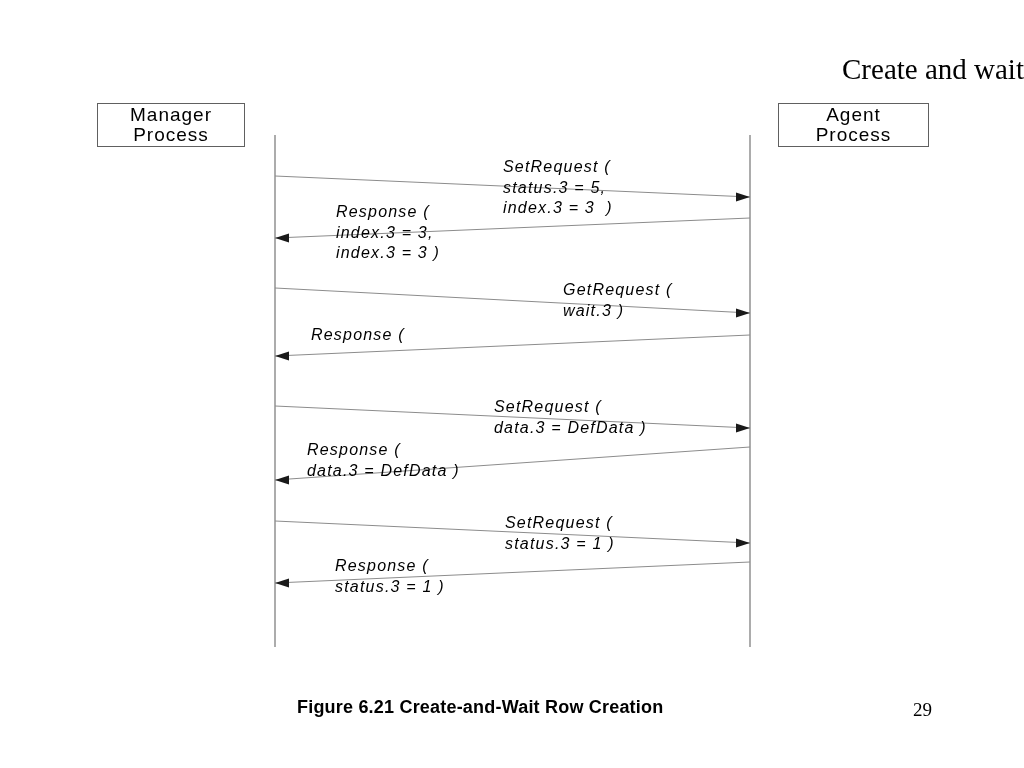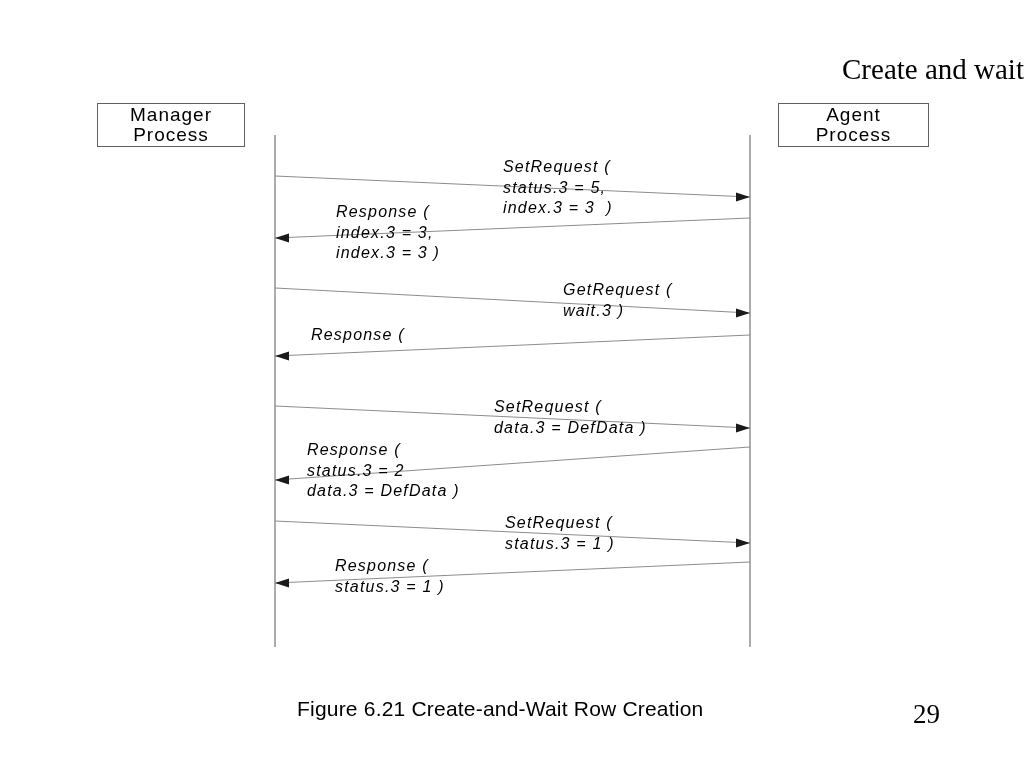--- a/index.html
+++ b/index.html
@@ -22,25 +22,25 @@
   .actor-box.manager{left:97px;top:103px;width:148px;height:44px;}
   .actor-box.agent{left:778px;top:103px;width:151px;height:44px;}
   svg.diagram{position:absolute;left:0;top:0;width:1024px;height:768px;}
   .msg{
     position:absolute;font-size:16px;line-height:20.5px;letter-spacing:1.2px;
     white-space:pre;
     font-style:italic;
   }
   .caption{
     position:absolute;left:297px;top:697px;
-    font-size:21px;font-weight:normal;letter-spacing:0.2px;text-align:right;
+    font-size:18px;font-weight:bold;letter-spacing:0.2px;text-align:right;
   }
   .page-number{
     position:absolute;left:913px;top:699px;
-    font-family:"Liberation Serif",serif;font-size:27px;
+    font-family:"Liberation Serif",serif;font-size:19px;
   }
 </style>
 </head>
 <body>
 
 <div class="slide">
 
   <div class="title">Create and wait</div>
 
   <div class="actor-box manager">
@@ -72,20 +72,20 @@
       <polygon points="750,543 736,538.5 736,547.5" fill="#1a1a1a"></polygon>
       <line x1="750" y1="562" x2="275" y2="583" stroke="#8c8c8c" stroke-width="1"></line>
       <polygon points="275,583 289,578.5 289,587.5" fill="#1a1a1a"></polygon>
     </svg>
 
   <div class="msg" style="left: 503px; top: 157px;"><div>SetRequest (</div><div>status.3 = 5,</div><div>index.3 = 3  )</div></div>
   <div class="msg" style="left: 336px; top: 202px;"><div>Response (</div><div>index.3 = 3,</div><div>index.3 = 3 )</div></div>
   <div class="msg" style="left: 519px; top: 280px; margin-left: 44px;"><div>GetRequest (</div><div>wait.3 )</div></div>
   <div class="msg" style="left: 311px; top: 325px;"><div>Response (</div></div>
   <div class="msg" style="left: 494px; top: 397px;"><div>SetRequest (</div><div>data.3 = DefData )</div></div>
-  <div class="msg" style="left: 307px; top: 440px;"><div>Response (</div><div>status.3 = 2</div><div>data.3 = DefData )</div></div>
+  <div class="msg" style="left: 307px; top: 440px;"><div>Response (</div><div>data.3 = DefData )</div></div>
   <div class="msg" style="left: 505px; top: 513px;"><div>SetRequest (</div><div>status.3 = 1 )</div></div>
   <div class="msg" style="left: 335px; top: 556px;"><div>Response (</div><div>status.3 = 1 )</div></div>
 
   <div class="caption">Figure 6.21 Create-and-Wait Row Creation</div>
   <div class="page-number">29</div>
 
 </div>
 
 </body></html>

